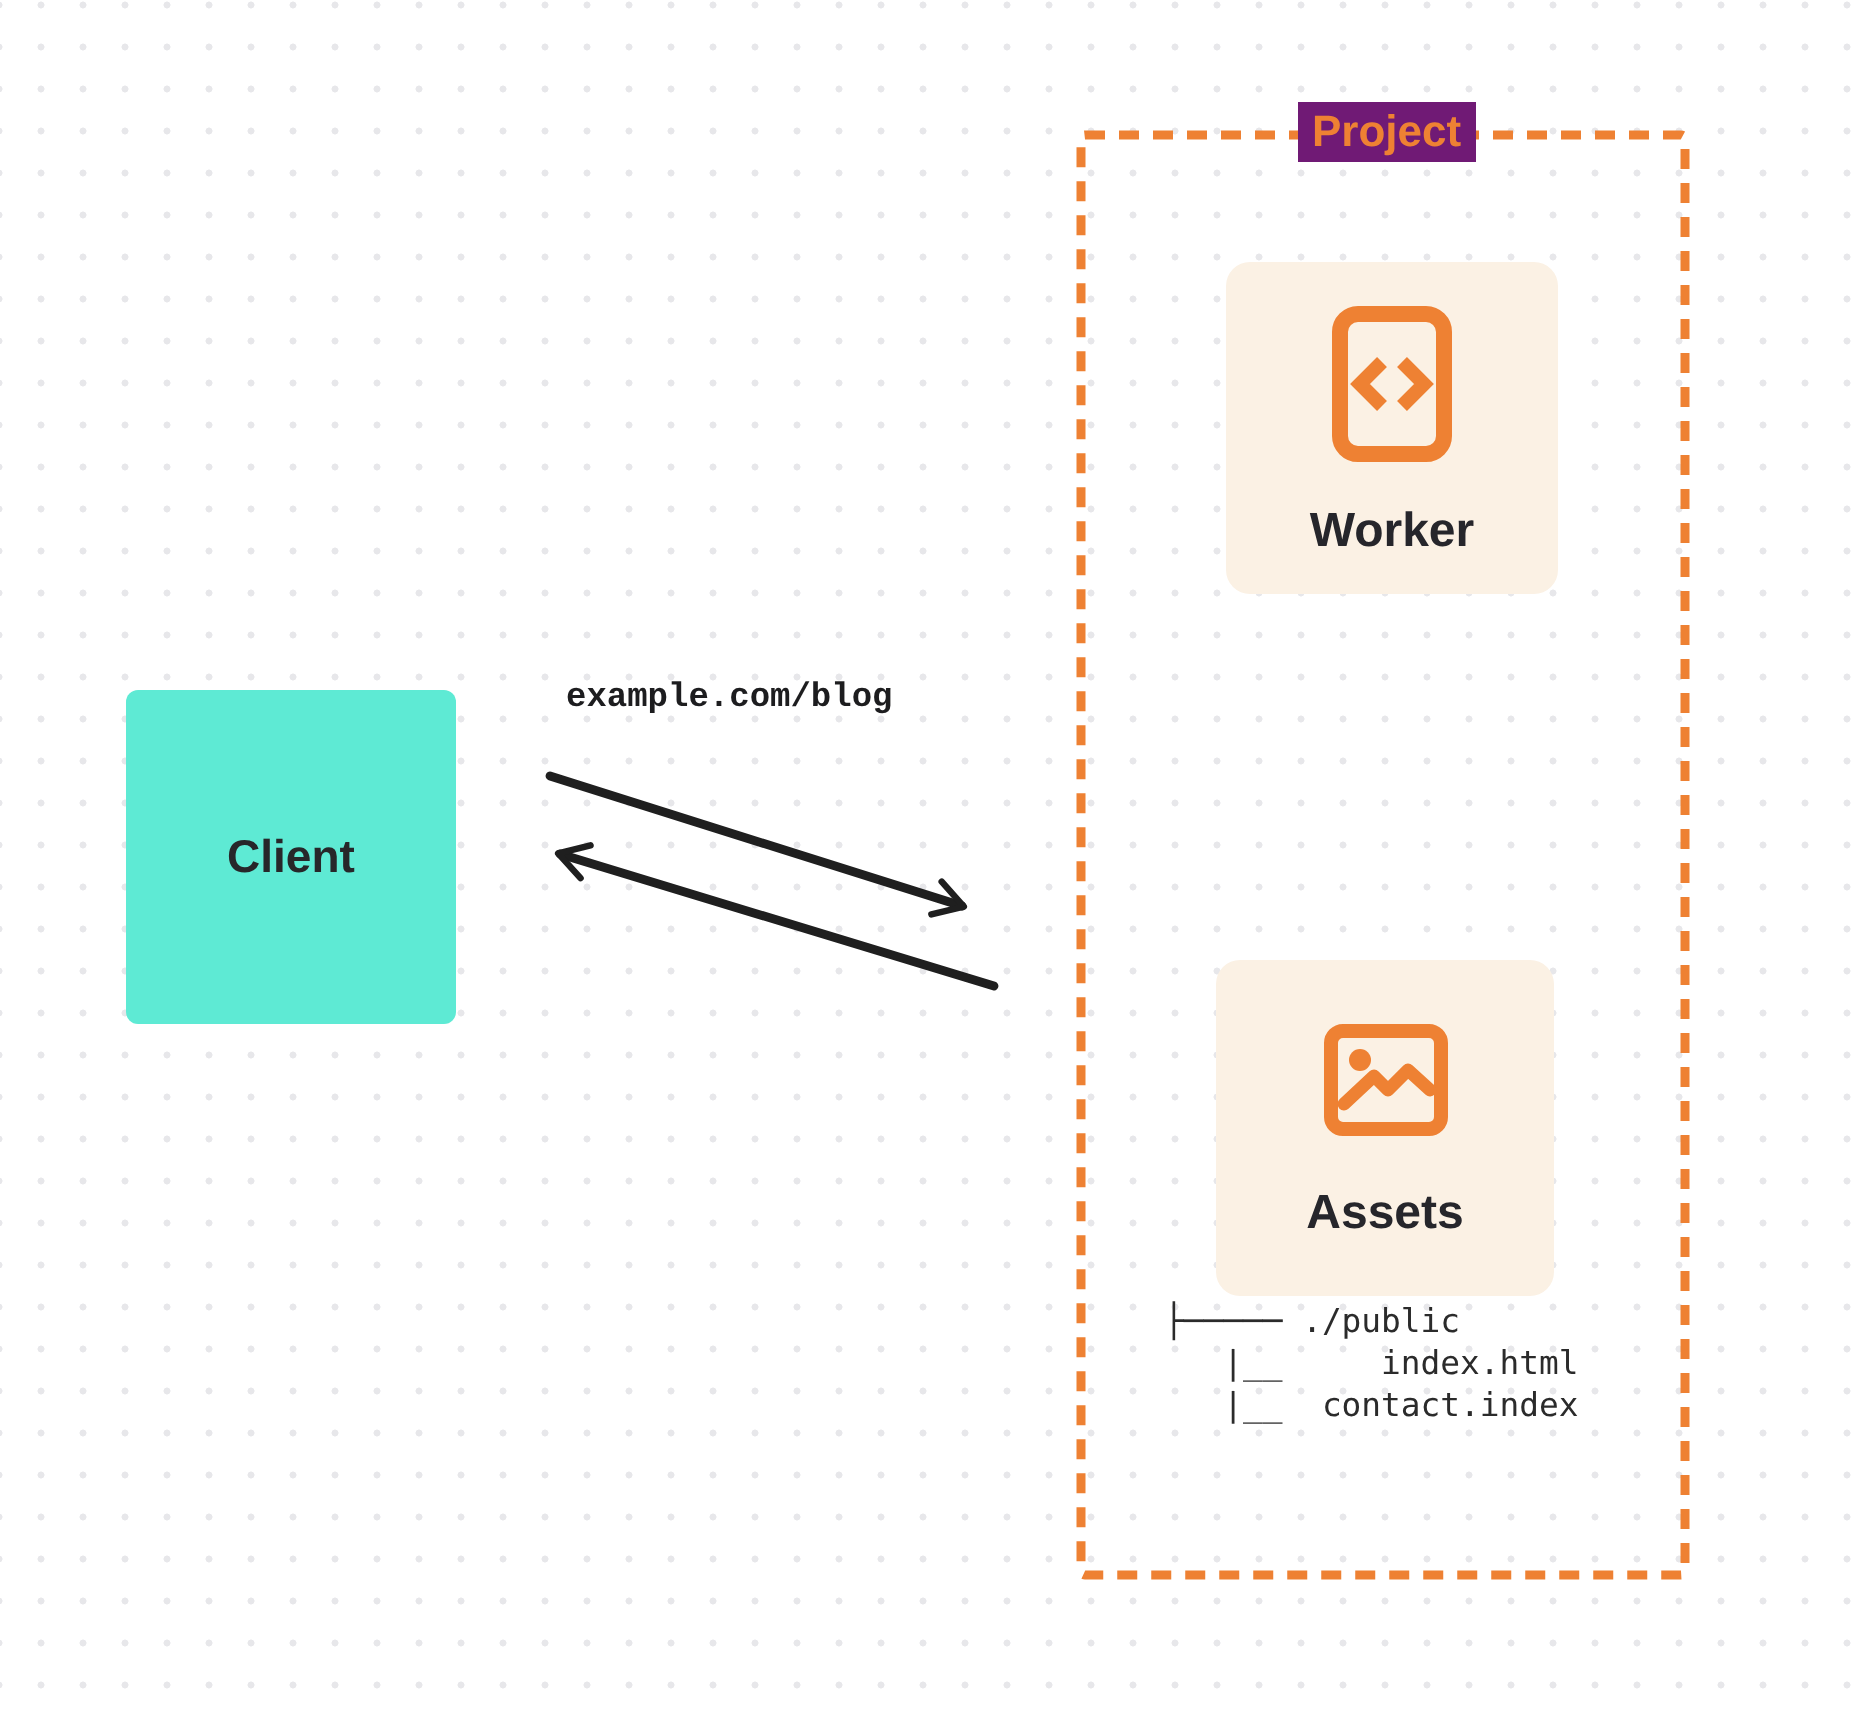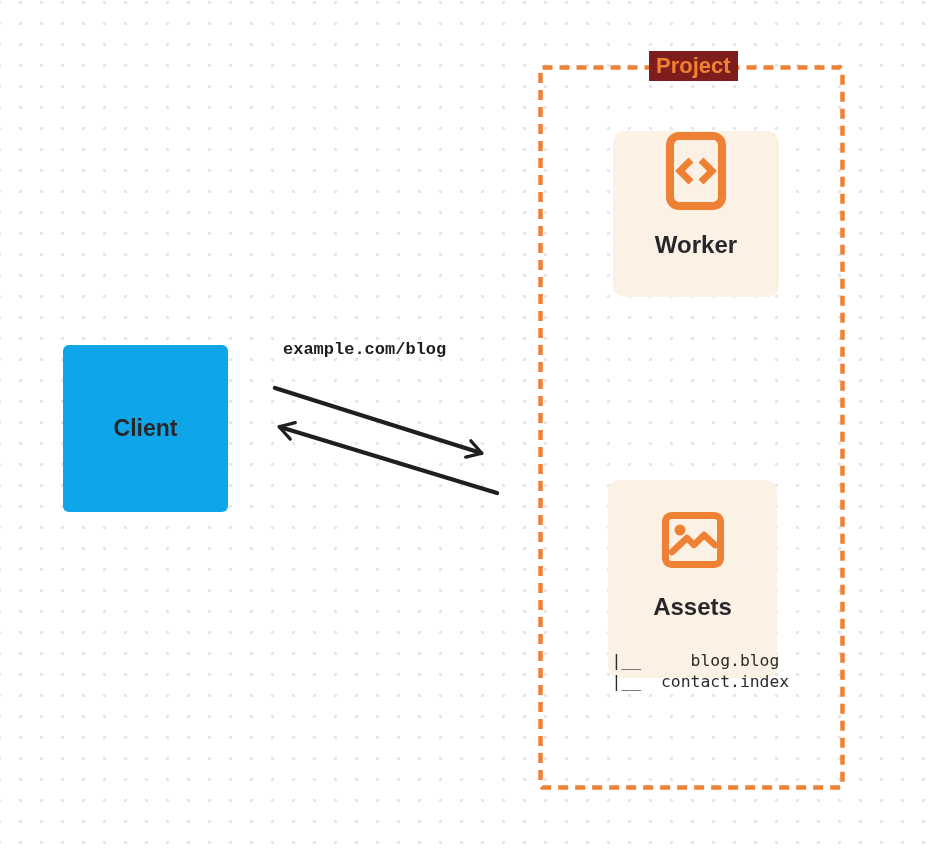--- a/index.html
+++ b/index.html
@@ -12,21 +12,21 @@
     background-position: 10px 13px;
     position: relative;
     overflow: hidden;
   }
 
   
   .client-node {
     position: absolute;
     left: 63px; top: 345px;
     width: 165px; height: 167px;
-    background: #0ea5e9;
+    background: #5eead4;
     border-radius: 6px;
     display: flex; align-items: center; justify-content: center;
   }
   .client-node .node-label {
     font-size: 23px; font-weight: 700; color: #27272a;
   }
 
   
   .request-url {
     position: absolute;
@@ -44,35 +44,35 @@
   }
 
   
   .project-border-svg {
     position: absolute; left: 536px; top: 63px;
     width: 312px; height: 729px;
   }
   .project-label {
     position: absolute;
     left: 649px; top: 51px;
-    background: #7f1d1d;
+    background: #701a75;
     padding: 0 7px;
     font-size: 22px; font-weight: 700; color: #ee8133;
     line-height: 30px;
   }
 
   
   .card {
     position: absolute;
     background: #fbf1e4;
     border-radius: 12px;
     display: flex; flex-direction: column; align-items: center;
   }
-  .worker-card { left: 613px; top: 131px; width: 166px; height: 166px; }
-  .assets-card { left: 608px; top: 480px; width: 169px; height: 198px; padding-top: 31px; }
+  .worker-card { left: 613px; top: 131px; width: 166px; height: 166px; padding-top: 21px; }
+  .assets-card { left: 608px; top: 480px; width: 169px; height: 168px; padding-top: 31px; }
   .card .card-label {
     font-size: 24px; font-weight: 700; color: #26262b;
   }
   .worker-card .card-label { margin-top: 20px; }
   .assets-card .card-label { margin-top: 24px; }
 
   
   .file-tree {
     position: absolute;
     left: 582px; top: 650px;
@@ -124,15 +124,15 @@
 
   <div class="card assets-card">
     <svg width="64" height="58" viewBox="0 0 64 58">
       <rect x="4.5" y="4.5" width="55" height="49" rx="6" fill="none" stroke="#ee8133" stroke-width="7"></rect>
       <circle cx="19" cy="19" r="5.5" fill="#ee8133"></circle>
       <polyline points="11,41 26,27 33,34 43,24 54,34" fill="none" stroke="#ee8133" stroke-width="6.5" stroke-linejoin="round" stroke-linecap="round"></polyline>
     </svg>
     <span class="card-label">Assets</span>
   </div>
 
-  <div class="file-tree"><div>   |__     blog.blog</div><div>   |__  contact.index</div></div>
+  <div class="file-tree"><div>├───── ./public</div><div>   |__     index.html</div><div>   |__  contact.index</div></div>
 
 </div>
 
 </body></html>

